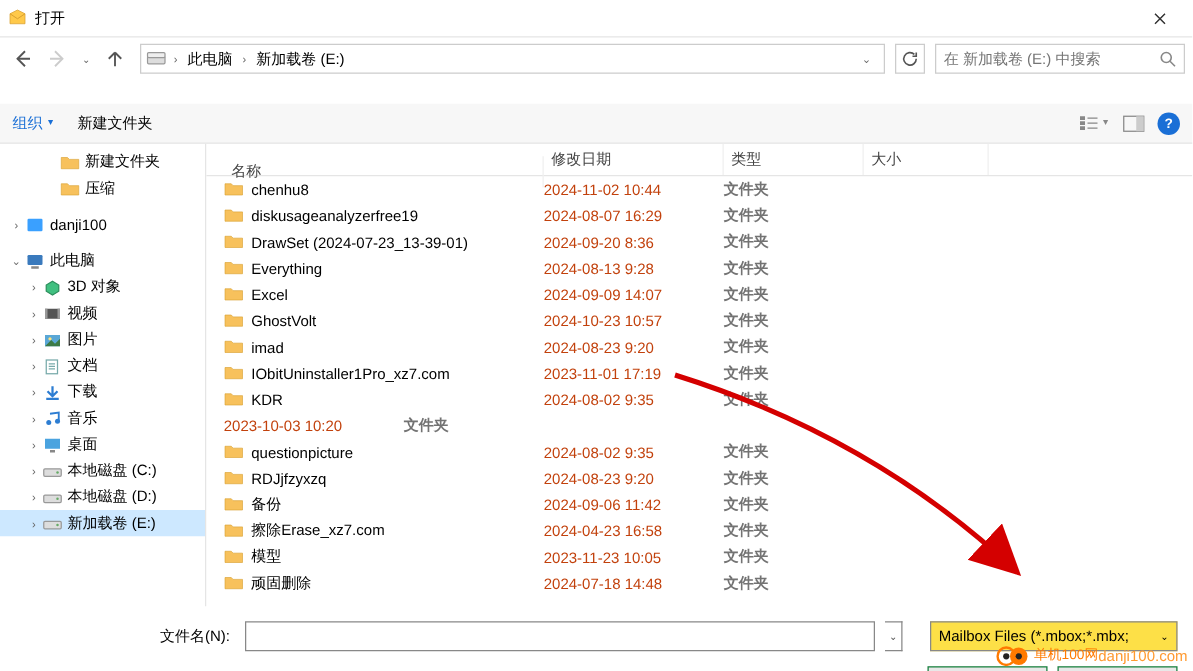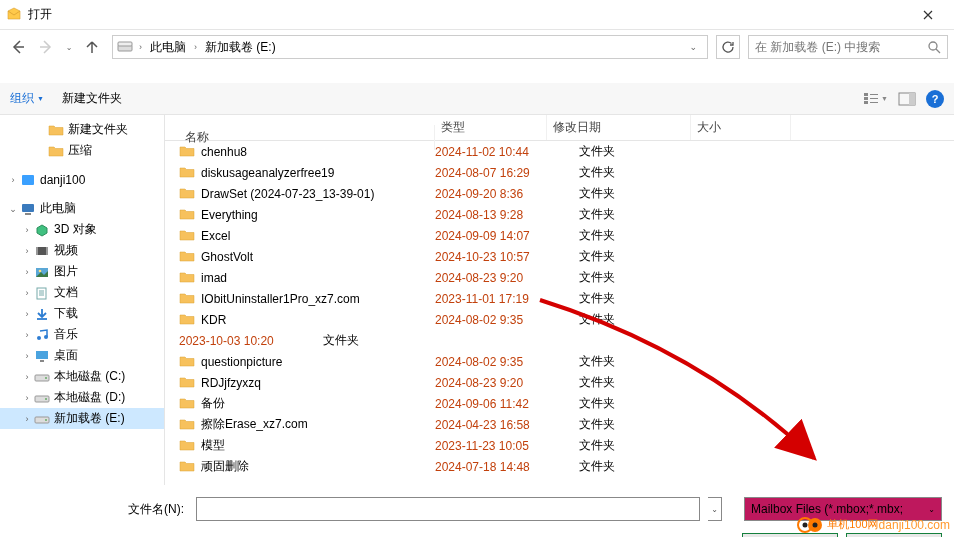--- a/index.html
+++ b/index.html
@@ -45,30 +45,30 @@
 .col { border-right: 1px solid #f0f0f0; height:100%; display:flex; align-items:center; padding-left:6px; }
 .col.name { width: 256px; margin-top: 20px; }
 .col.date { width: 144px; }
 .col.type { width: 112px; }
 .col.size { width: 100px; }
 .rows { overflow-y:auto; height: 344px; }
 .row { height: 21px; display:flex; align-items:center; padding-left: 14px; cursor:pointer; }
 .cell { display:flex; align-items:center; }
 .cell.name { width: 256px; gap:6px; }
 .cell.date { width: 144px; color:#c2410c;text-align:right; }
-.cell.type { width: 112px; color:#000000; }
+.cell.type { width: 112px; color:#737373;font-weight:bold; }
 .cell.size { width: 100px; color:#666; }
 .folder-icon { width:16px; height:16px; }
 
 .footer { padding: 12px 12px 10px 12px; }
 .fname-row { display:flex; align-items:center; gap:8px; margin-bottom:12px; }
 .fname-label { width: 176px; text-align:right; padding-right:4px; }
 .fname-input { flex:1; height:24px; border:1px solid #888; padding:0 4px; font-size:12px; }
 .fname-drop { width:14px; height:24px; border:1px solid #888; border-left:0; display:flex; align-items:center; justify-content:center; font-size:8px; color:#555; }
-.filter-sel { width:198px; height:24px; border:1px solid #888; background:#be185d; display:flex; align-items:center; padding:0 6px; font-size:12px; cursor:pointer; }
+.filter-sel { width:198px; height:24px; border:1px solid #888; background:#fde047; display:flex; align-items:center; padding:0 6px; font-size:12px; cursor:pointer; }
 .filter-sel .dd { margin-left:auto; font-size:8px; }
 .btn-row { display:flex; justify-content:flex-end; gap:8px; }
 .dlg-btn { width:96px; height:24px; border:1px solid #15803d; background:#e8e8e8; display:flex; align-items:center; justify-content:center; cursor:pointer; font-size:12px; gap:4px;font-style:italic; }
 .dlg-btn .dd { font-size:8px; }
 
 .arrow { position:absolute; pointer-events:none; }
 .watermark { position:absolute; right:4px; bottom:2px; font-size:12px; color:#ff8a00; display:flex; align-items:center; gap:4px; }
 .wm-logo { display:inline-flex; }
 
 svg { display:block; }
@@ -307,22 +307,22 @@
             <rect x="1" y="4" width="14" height="6" rx="1" fill="#ddd" stroke="#999"></rect>
             <circle cx="12" cy="7" r="1" fill="#6a6"></circle>
           </svg>
         </span>
         <span class="tree-label">新加载卷 (E:)</span>
       </div>
     </div>
   <div class="filelist">
     <div class="cols">
       <div class="col name">名称</div>
+      <div class="col date">修改日期</div>
       <div class="col type">类型</div>
-      <div class="col date">修改日期</div>
       <div class="col size">大小</div>
     </div>
     <div class="rows" id="rows">
         <div class="row">
           <div class="cell name">
             <span class="folder-icon">
               <svg width="16" height="14" viewBox="0 0 16 14">
                 <path d="M1 3 L6 3 L7.5 4.5 L15 4.5 L15 12 L1 12 Z" fill="#f7c15c" stroke="#d9a030" stroke-width="0.5"></path>
               </svg>
             </span>

